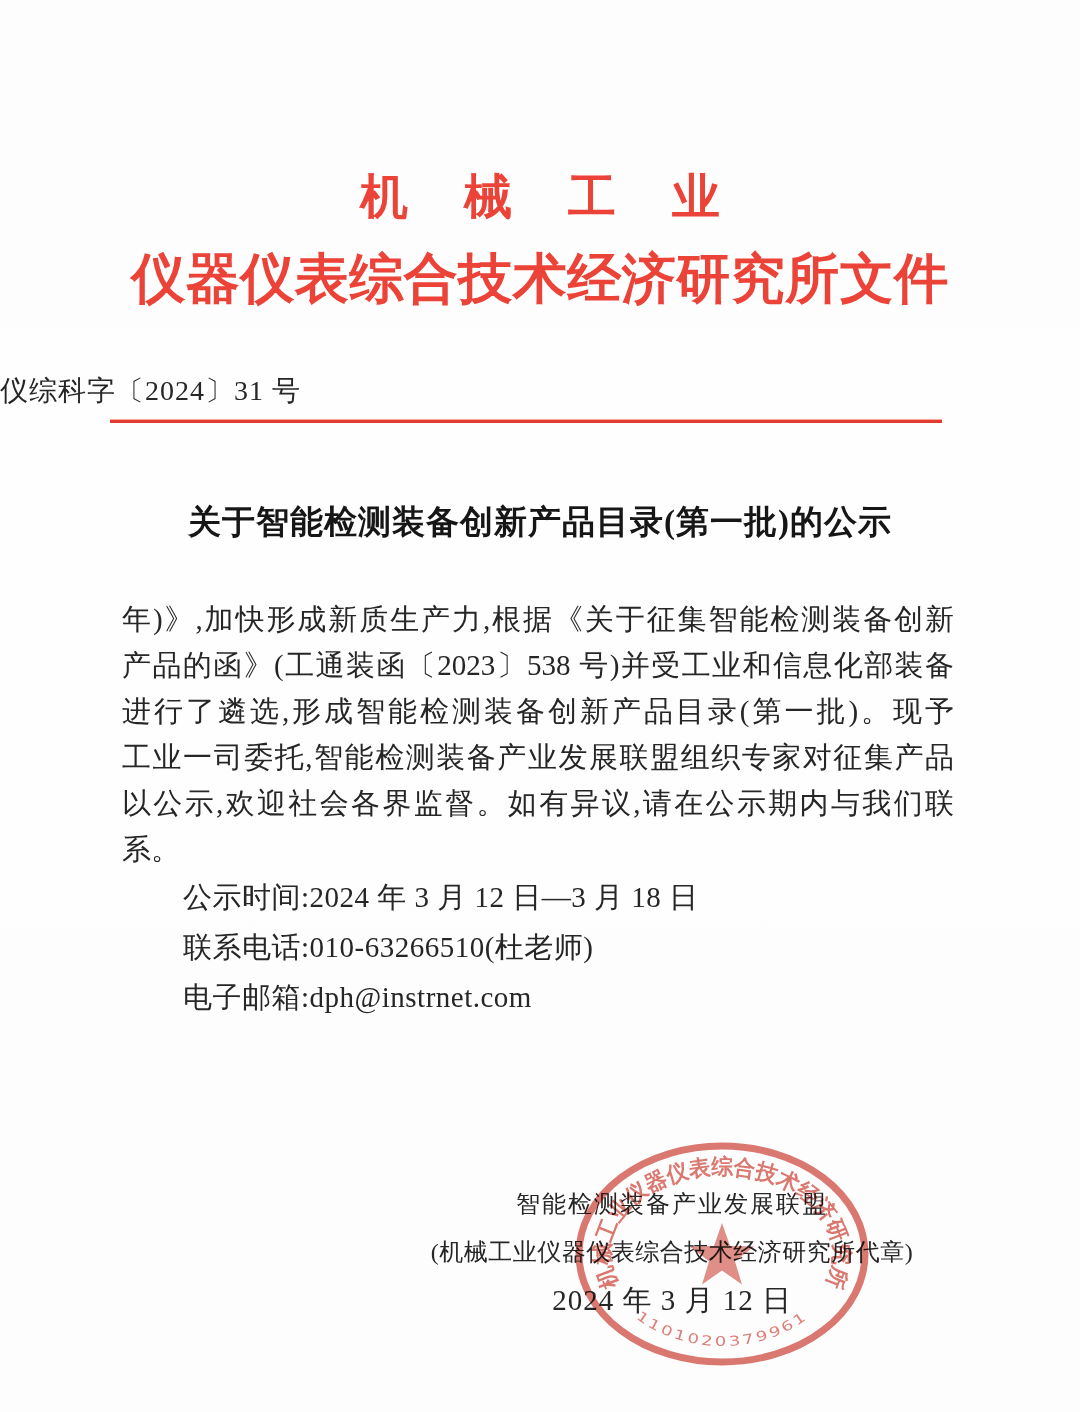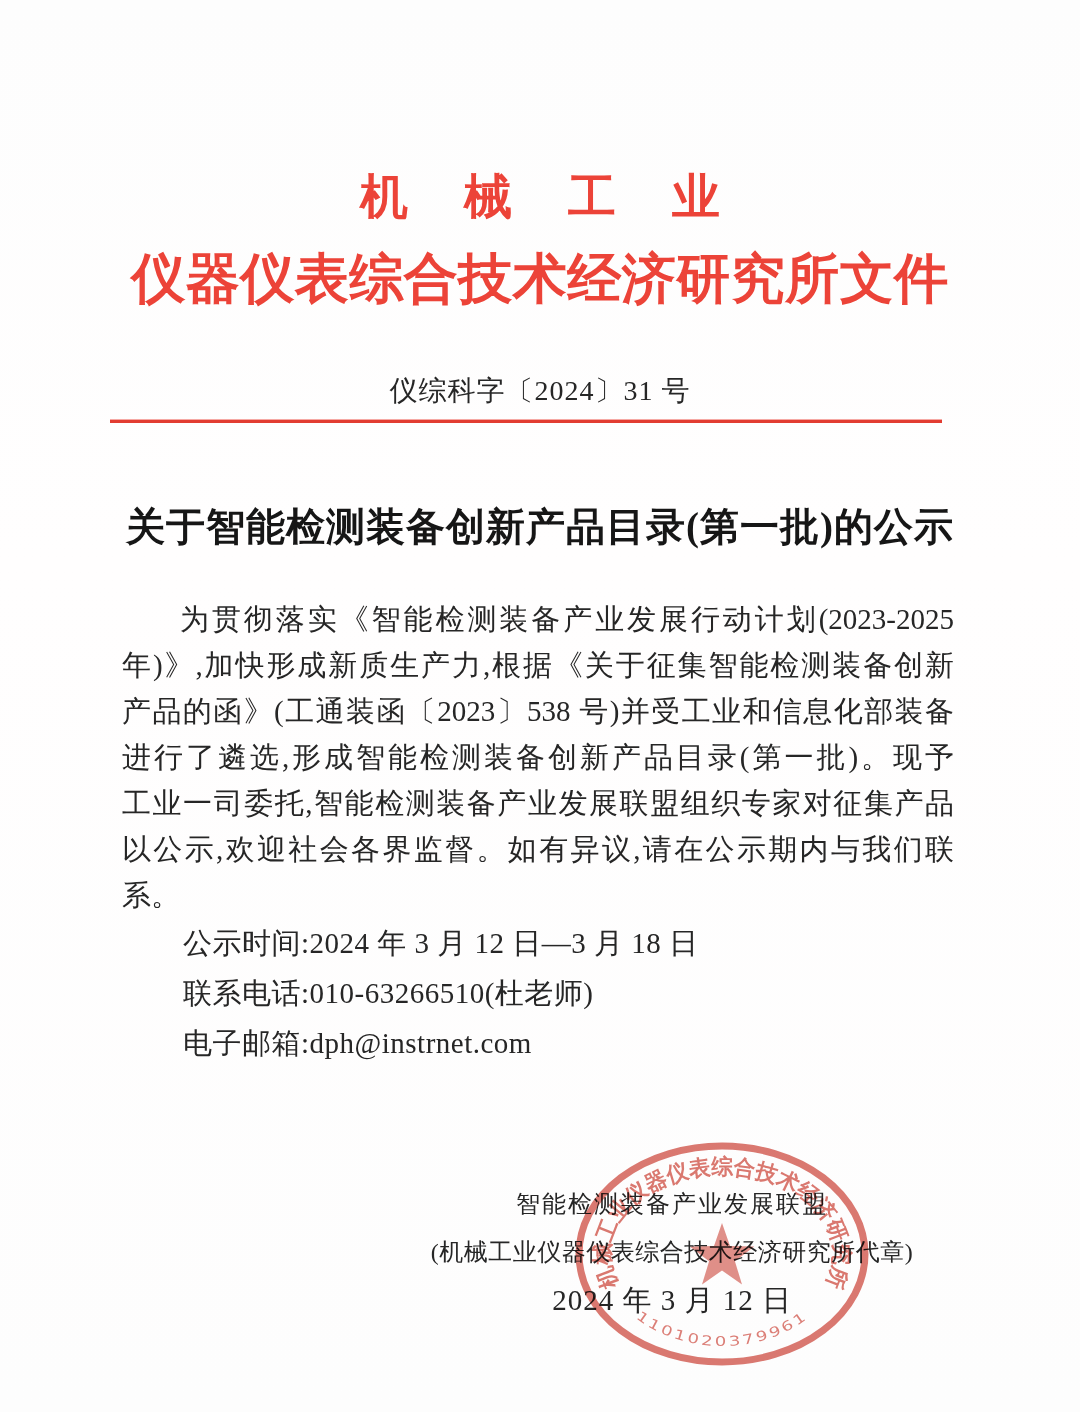--- a/index.html
+++ b/index.html
@@ -26,33 +26,33 @@
   .lh-line1{
     font-size:48px;font-weight:700;color:var(--red);
     letter-spacing:56px;padding-left:56px;line-height:58px;
   }
   .lh-line2{
     font-size:54px;font-weight:700;color:var(--red);
     letter-spacing:0.5px;line-height:66px;margin-top:20px;
   }
   
   .doc-number{
-    position:absolute;top:372px;left:0;width:1080px;text-align:center;
+    position:absolute;top:372px;left:0;width:1080px;
     font-size:28px;color:var(--ink);letter-spacing:1px;
   }
   
   .divider{
     position:absolute;top:420px;left:110px;width:832px;height:3px;
     background:var(--divider-red);
     box-shadow:0 -1px 0 rgba(236,67,56,.45);
   }
   
   .doc-title{
     position:absolute;top:500px;left:0;width:1080px;text-align:center;
-    font-size:39px;font-weight:700;color:#161616;letter-spacing:1px;
+    font-size:33px;font-weight:700;color:#161616;letter-spacing:1px;
   }
   
   .body-block{
     position:absolute;top:596px;left:122px;width:832px;
     font-size:29px;line-height:46px;color:var(--ink);
   }
   .body-line{
     text-align:justify;
     text-align-last:justify;
     -moz-text-align-last:justify;
@@ -101,21 +101,20 @@
     <div class="lh-line2">仪器仪表综合技术经济研究所文件</div>
   </div>
 
   <div class="doc-number">仪综科字〔2024〕31 号</div>
 
   <div class="divider"></div>
 
   <div class="doc-title">关于智能检测装备创新产品目录(第一批)的公示</div>
 
   <div class="body-block">
-    <div class="body-line first">为贯彻落实《智能检测装备产业发展行动计划(2023-2025</div>
     <div class="body-line">年)》,加快形成新质生产力,根据《关于征集智能检测装备创新</div>
     <div class="body-line">产品的函》(工通装函〔2023〕538 号)并受工业和信息化部装备</div>
     <div class="body-line">进行了遴选,形成智能检测装备创新产品目录(第一批)。现予</div>
     <div class="body-line">工业一司委托,智能检测装备产业发展联盟组织专家对征集产品</div>
     <div class="body-line">以公示,欢迎社会各界监督。如有异议,请在公示期内与我们联</div>
     <div class="body-line last">系。</div>
 
     <div class="contact-line">公示时间:2024 年 3 月 12 日—3 月 18 日</div>
     <div class="contact-line">联系电话:010-63266510(杜老师)</div>
     <div class="contact-line">电子邮箱:dph@instrnet.com</div>

